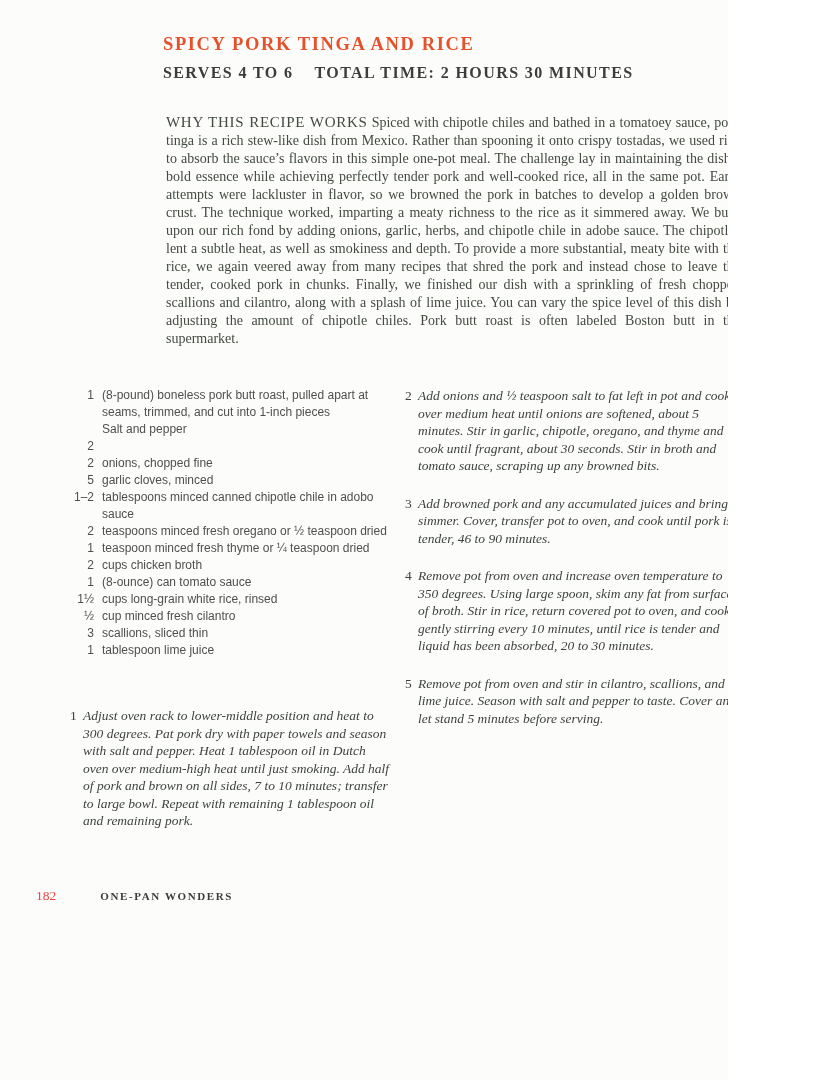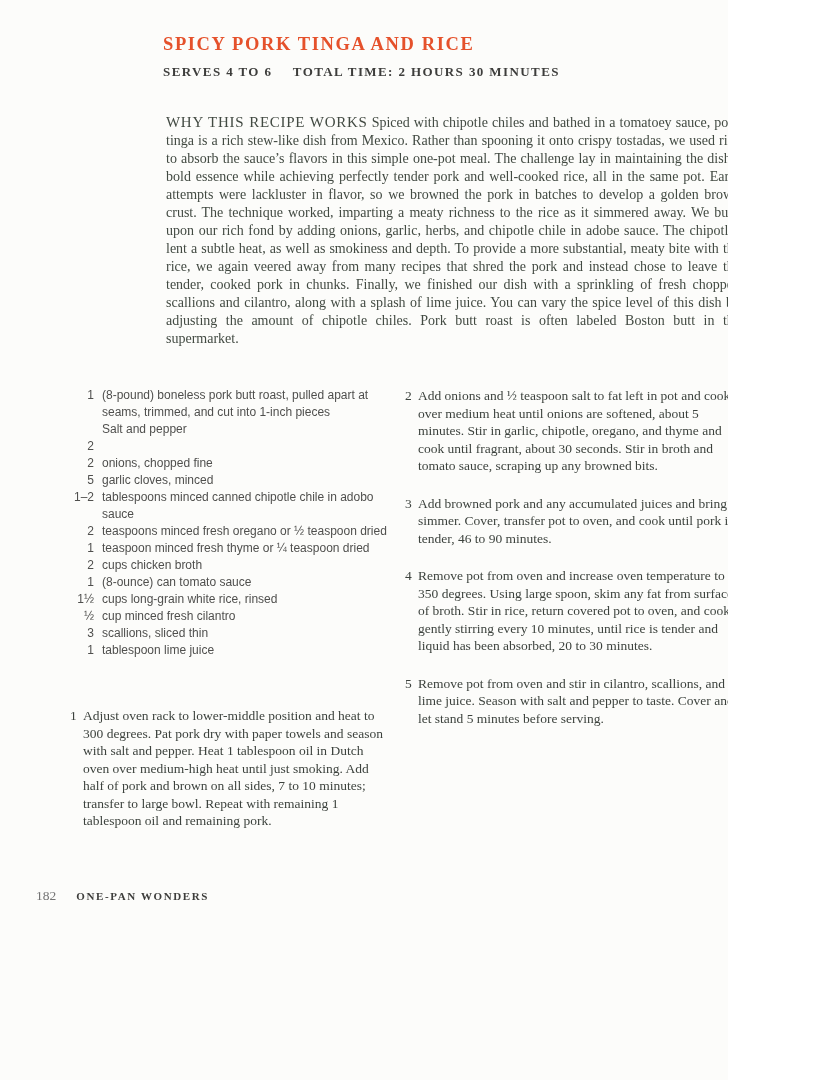--- a/index.html
+++ b/index.html
@@ -17,21 +17,21 @@
   .header { position:absolute; left:163px; top:34px; }
   .title {
     font-family:"Liberation Serif", serif;
     font-size:18.5px; font-weight:bold;
     letter-spacing:1.6px;
     color:#e5512b;
     margin:0 0 9px 0;
   }
   .meta {
     font-family:"Liberation Serif", serif;
-    font-size:13px; font-weight:bold;
+    font-size:16px; font-weight:bold;
     letter-spacing:1.4px;
     color:#3d3d3b;
   }
   .meta .serves { margin-right:16px; }
 
   
   .headnote {
     position:absolute; left:166px; top:99px; width:574px;
     font-size:14px; line-height:18px;
     text-align:justify;
@@ -53,37 +53,37 @@
   .ing-qty {
     width:32px; flex-shrink:0;
     text-align:right; padding-right:8px;
     white-space:nowrap;
   }
   .ing-text { flex:1; }
 
   
   .step { display:flex; margin-bottom:20px; }
   .step-num { width:13px; flex-shrink:0; }
-  .step-text { flex:1; }
+  .step-text { flex:1;font-style:italic; }
   .steps-left {
     position:absolute; left:70px; top:707px; width:322px;
     font-size:13.5px; line-height:17.5px;
     color:#3c423d;
   }
   .steps-right {
     position:absolute; left:405px; top:387px; width:340px;
     font-size:13.5px; line-height:17.5px;
     color:#3c423d;
   }
 
   
   .footer { position:absolute; left:36px; top:886px; }
   .page-num {
-    font-size:13.5px; color:#737373;
-    margin-right:16px;
+    font-size:13.5px; color:#ef4444;
+    margin-right:40px;
     vertical-align:baseline;
   }
   .book-section {
     font-size:11px; letter-spacing:1.6px;
     color:#3d3d3b; font-weight:bold;
   }
 </style>
 </head>
 <body>
 

